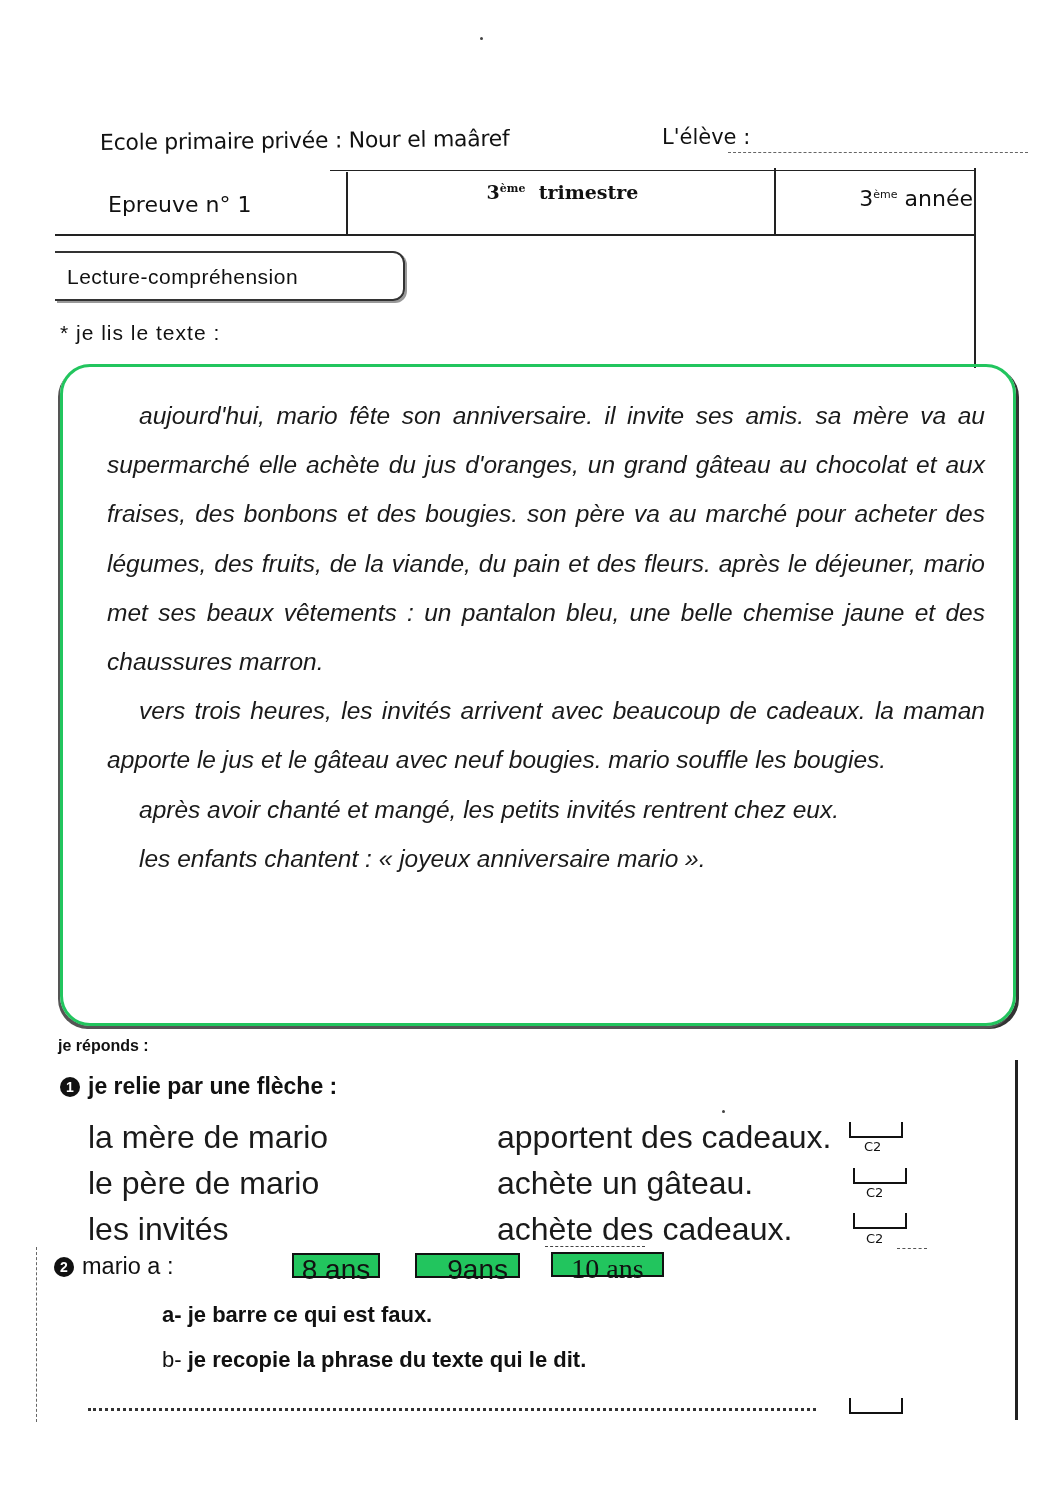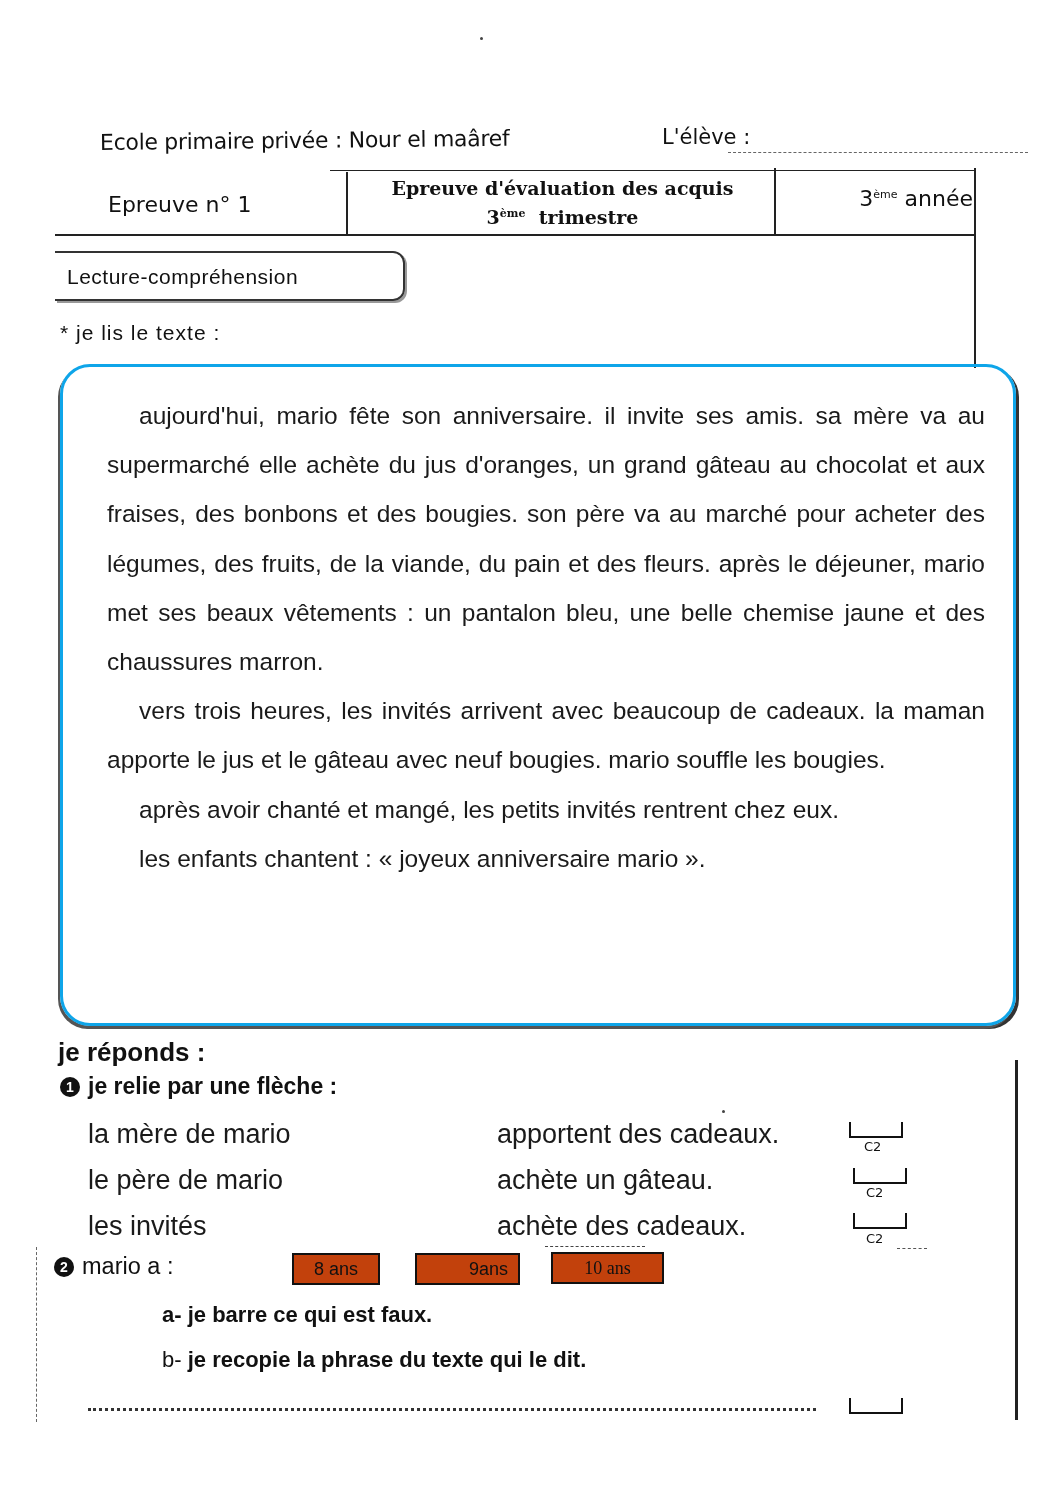--- a/index.html
+++ b/index.html
@@ -20,35 +20,35 @@
   .cell-year { left: 778px; top: 186px; width: 195px; text-align: right; font-size: 22px; font-family: "DejaVu Sans", sans-serif; }
   .right-frame { left: 974px; top: 168px; height: 200px; border-left: 2px solid #222; }
   .right-frame2 { left: 1015px; top: 1060px; height: 360px; border-left: 3px solid #222; }
 
   .section-tag { left: 55px; top: 251px; width: 348px; height: 46px; border: 2px solid #333; border-left: none; border-radius: 0 12px 12px 0; box-shadow: 2px 2px 0 #999; }
   .section-tag span { position: absolute; left: 12px; top: 12px; font-size: 21px; letter-spacing: 0.5px; }
 
   .read-instr { left: 60px; top: 321px; font-size: 21px; letter-spacing: 1px; }
 
   
-  .text-box { left: 60px; top: 364px; width: 950px; height: 656px; border: 3px solid #0ea5e9; border-radius: 30px; box-shadow: -2px 3px 0 #555, 3px 3px 0 #333; }
+  .text-box { left: 60px; top: 364px; width: 950px; height: 656px; border: 3px solid #22c55e; border-radius: 30px; box-shadow: -2px 3px 0 #555, 3px 3px 0 #333; font-style: italic; }
   .passage { position: absolute; left: 44px; top: 24px; width: 878px; font-size: 24.5px; line-height: 49.2px; text-align: justify; color: #1a1a1a; }
   .passage p { margin: 0; }
   .passage p.indent { text-indent: 32px; }
 
   
-  .answers-title { left: 58px; top: 1037px; font-size: 26px; font-weight: bold; }
+  .answers-title { left: 58px; top: 1037px; font-size: 16px; font-weight: bold; }
   .q1 { left: 60px; top: 1073px; font-size: 23px; font-weight: bold; }
   .num-badge { display: inline-block; width: 20px; height: 20px; border-radius: 50%; background: #111; color: #fff; font-size: 14px; line-height: 20px; text-align: center; margin-right: 8px; vertical-align: 2px; font-weight: bold; }
-  .match-left, .match-right { font-size: 27px; color: #1a1a1a; }
+  .match-left, .match-right { font-size: 32px; color: #1a1a1a; }
   .score-bracket { width: 50px; height: 14px; border: 2.5px solid #111; border-top: none; }
   .score-label { font-size: 13px; font-family: "DejaVu Sans", sans-serif; }
 
   .q2 { left: 54px; top: 1253px; font-size: 23.5px; }
-  .age-box { height: 32px; border: 2px solid #111; font-size: 18px; line-height: 29px; text-align: center; box-sizing: border-box; background: #c2410c; }
+  .age-box { height: 25px; border: 2px solid #111; font-size: 28px; line-height: 29px; text-align: center; box-sizing: border-box; background: #22c55e; }
   .sub-q { font-size: 22px; font-weight: bold; margin-left: 48px; }
   .sub-q .prefix { font-weight: normal; }
   .dotted-line { left: 88px; top: 1408px; width: 728px; border-top: 3px dotted #333; }
 </style>
 </head>
 <body>
 
 <div class="speck" style="left:480px;top:37px;"></div>
 <div class="speck" style="left:722px;top:1110px;"></div>
 
@@ -56,21 +56,20 @@
 <div class="abs student-line">L'élève :</div>
 <div class="abs student-rule"></div>
 
 <div class="abs hdr-rule-top"></div>
 <div class="abs hdr-rule-bottom"></div>
 <div class="abs hdr-vline" style="left:346px;top:172px;height:64px;"></div>
 <div class="abs hdr-vline" style="left:774px;top:168px;height:68px;"></div>
 
 <div class="abs cell-epreuve">Epreuve n° 1</div>
 <div class="abs cell-title">
-  <div>Epreuve d'évaluation des acquis</div>
   <div><span>3</span><sup>ème</sup>&nbsp; <span>trimestre</span></div>
 </div>
 <div class="abs cell-year"><span>3</span><sup>ème</sup> <span>année</span></div>
 
 <div class="abs right-frame"></div>
 <div class="abs right-frame2"></div>
 
 <div class="abs section-tag">
   <span>Lecture-compréhension</span>
 </div>

